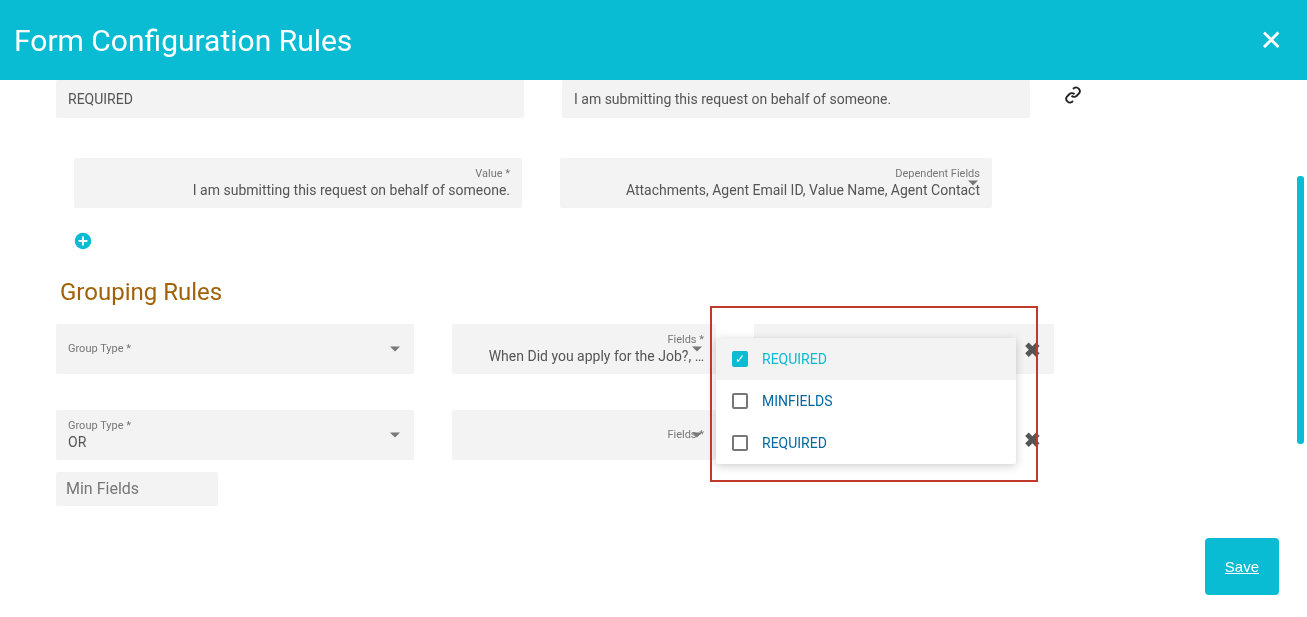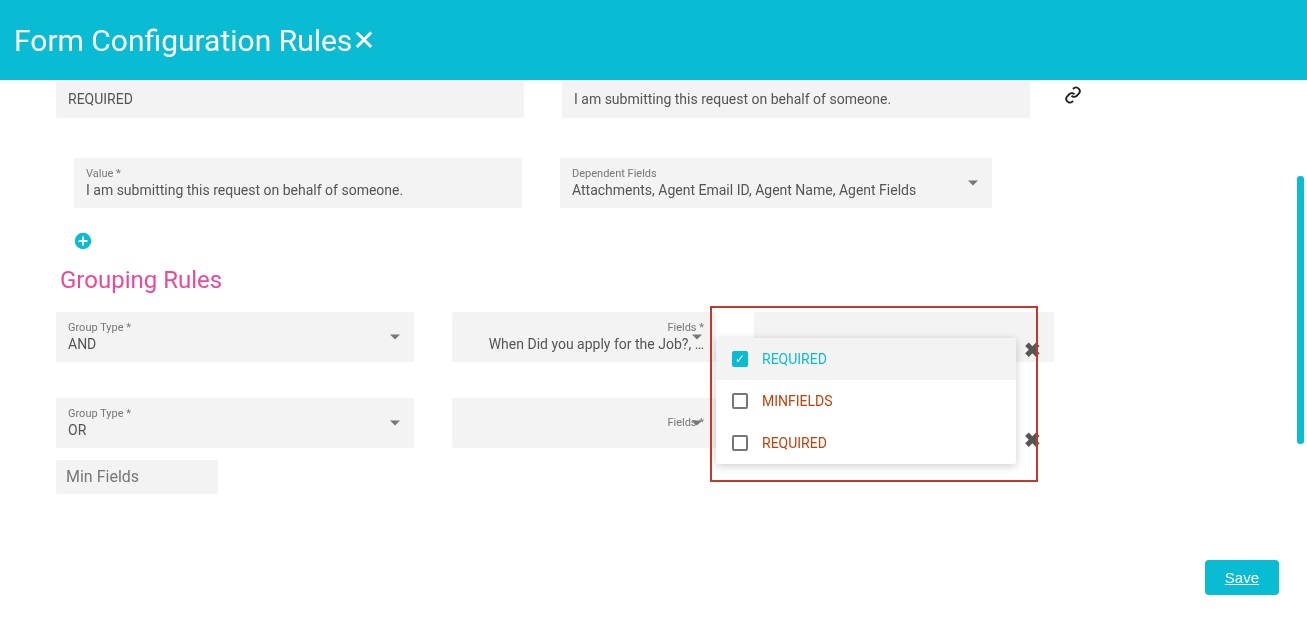--- a/index.html
+++ b/index.html
@@ -11,21 +11,21 @@
     overflow: hidden;
     position: relative;
     color: #555;
   }
   .header {
     background: #09bcd3;
     color: #fff;
     height: 80px;
     display: flex;
     align-items: center;
-    justify-content: flex-start;
+    justify-content: space-between;
     padding: 0 24px 0 14px;
   }
   .header-title {
     font-size: 30px;
     font-weight: 400;
   }
   .close-icon {
     font-size: 28px;
     cursor: pointer;
     font-weight: 300;
@@ -35,20 +35,21 @@
     position: relative;
   }
   .row {
     display: flex;
     gap: 38px;
     margin-bottom: 16px;
   }
   .row.indent {
     margin-left: 18px;
     margin-top: 40px;
+    text-align: right;
   }
   .field {
     background: #f3f3f3;
     border-radius: 2px;
     padding: 8px 12px 8px 12px;
     position: relative;
     display: flex;
     flex-direction: column;
     justify-content: center;
   }
@@ -84,24 +85,24 @@
     margin-top: 6px;
   }
   .add-icon {
     width: 18px; height: 18px;
     margin-left: 18px;
     margin-top: 24px;
     margin-bottom: 12px;
     cursor: pointer;
   }
   .section-title {
-    color: #ec4899;
+    color: #a16207;
     font-size: 24px;
     font-weight: 400;
-    margin: 16px 0 18px 4px;
+    margin: 28px 0 18px 4px;
   }
   .group-row {
     display: flex;
     gap: 38px;
     margin-bottom: 36px;
     align-items: flex-start;
     position: relative;
   }
   .field.group1 { width: 358px; height: 50px; }
   .field.group2 { width: 264px; height: 50px; text-align: right; }
@@ -121,21 +122,21 @@
     align-items: center;
     height: 42px;
     padding: 0 16px;
     gap: 14px;
     font-size: 14px;
   }
   .dropdown-item.selected {
     background: #f3f3f3;
     color: #09bcd3;
   }
-  .dropdown-item:not(.selected) { color: #c2410c; }
+  .dropdown-item:not(.selected) { color: #0369a1; }
   .checkbox {
     width: 16px; height: 16px;
     border: 2px solid #777;
     border-radius: 2px;
     display: flex;
     align-items: center;
     justify-content: center;
     flex-shrink: 0;
   }
   .checkbox.checked {
@@ -173,21 +174,21 @@
     z-index: 5;
   }
   .save-btn {
     position: absolute;
     right: 28px;
     bottom: 22px;
     background: #09bcd3;
     color: #fff;
     border: none;
     border-radius: 4px;
-    padding: 9px 20px;
+    padding: 20px 20px;
     font-size: 15px;
     cursor: pointer;
     text-decoration: underline;
   }
   .scrollbar-indicator {
     position: absolute;
     right: 3px;
     top: 176px;
     width: 7px;
     height: 268px;
@@ -221,38 +222,37 @@
     </div>
   </div>
 
   <div class="row indent">
     <div class="field" style="width:448px;height:50px">
       <div class="label">Value *</div>
       <div class="value">I am submitting this request on behalf of someone.</div>
     </div>
     <div class="field" style="width:432px;height:50px">
       <div class="label">Dependent Fields</div>
-      <div class="value">Attachments, Agent Email ID, Agent Name, Agent Fields</div>
+      <div class="value">Attachments, Agent Email ID, Value Name, Agent Contact</div>
       <div class="dropdown-arrow"></div>
     </div>
   </div>
 
   <div class="add-icon">
     <svg width="18" height="18" viewBox="0 0 24 24">
         <circle cx="12" cy="12" r="11" fill="#09bcd3"></circle>
         <path d="M12 7v10M7 12h10" stroke="#fff" stroke-width="2.5" stroke-linecap="round"></path>
       </svg>
   </div>
 
   <div class="section-title">Grouping Rules</div>
 
   <div class="group-row">
     <div class="field group1">
       <div class="label">Group Type *</div>
-      <div class="value">AND</div>
       <div class="dropdown-arrow"></div>
     </div>
     <div class="field group2">
       <div class="label">Fields *</div>
       <div class="value">When Did you apply for the Job?, …</div>
       <div class="dropdown-arrow"></div>
     </div>
     <div class="field field-chunk-b"></div>
   </div>
 

